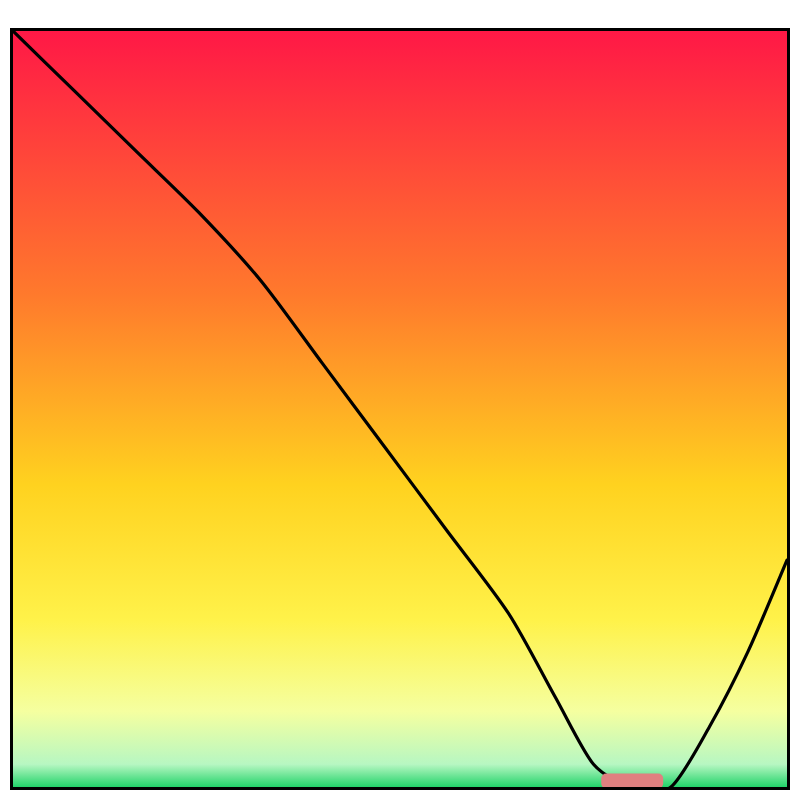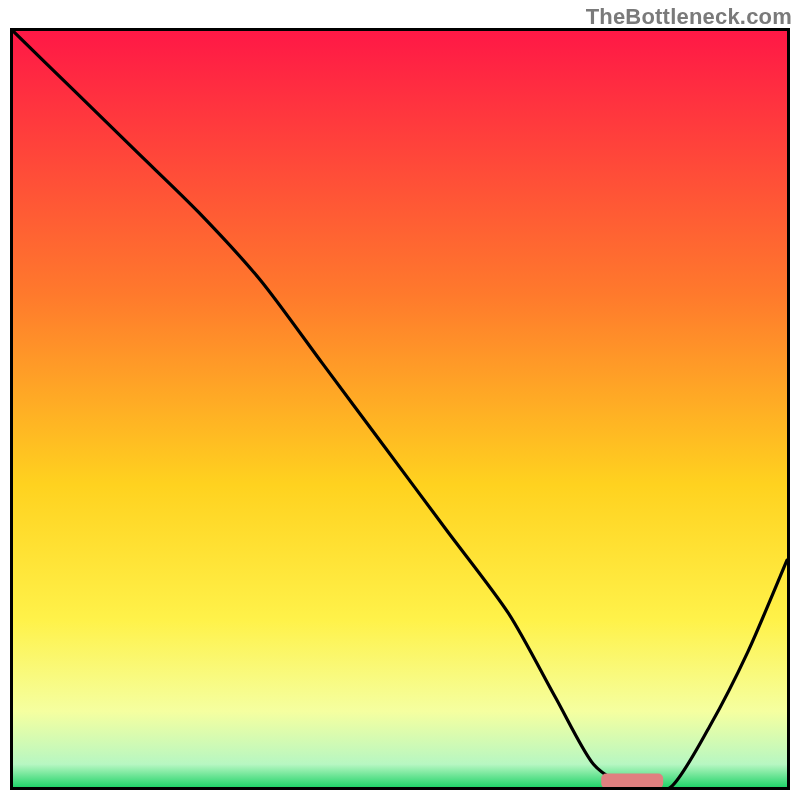--- a/index.html
+++ b/index.html
@@ -53,21 +53,20 @@
   }
   .marker {
     fill: #e08080;
     stroke: none;
   }
 </style>
 </head>
 <body>
 
 <div class="container">
-  <div class="watermark">TheBottleneck.com</div>
 
   <div class="plot-frame">
     <svg class="plot-area" viewBox="0 0 774 756" preserveAspectRatio="none">
       <defs>
         <linearGradient id="bg-grad" x1="0" y1="0" x2="0" y2="1">
 
         <stop offset="0%" stop-color="#ff1846"></stop>
             <stop offset="35%" stop-color="#ff7a2c"></stop>
             <stop offset="60%" stop-color="#ffd21f"></stop>
             <stop offset="78%" stop-color="#fff24a"></stop>

